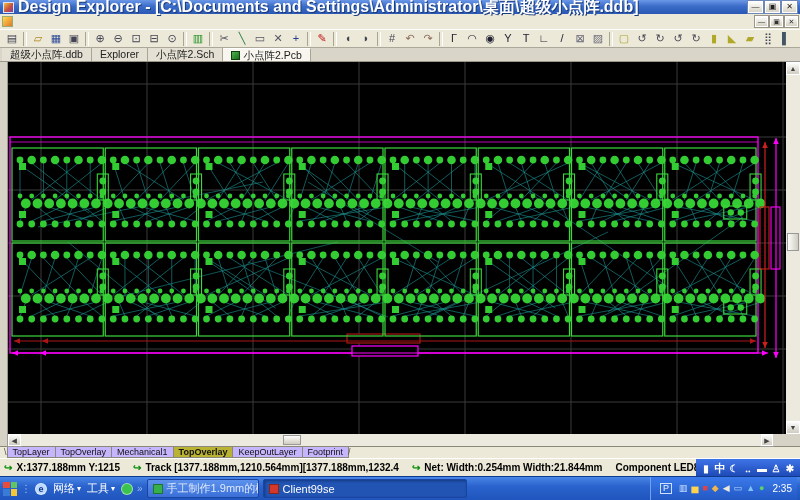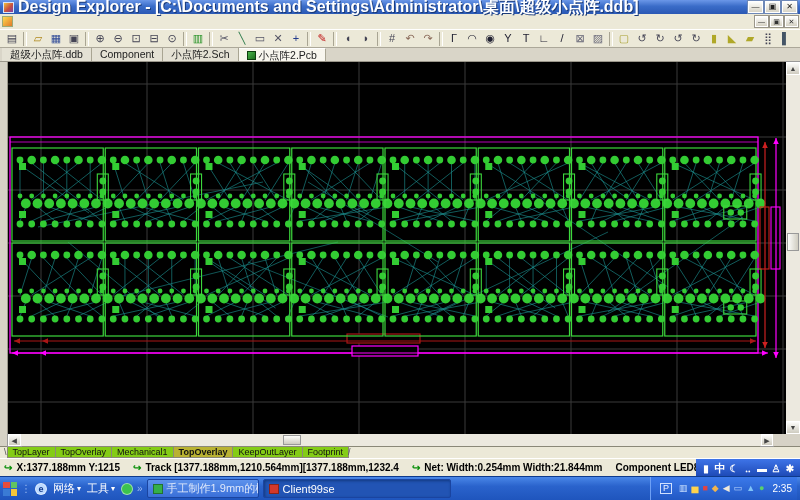--- a/index.html
+++ b/index.html
@@ -44,41 +44,41 @@
 .hscrollrow{display:flex;height:12px}
 .hstub{width:8px;background:#d6d2c6}
 .hbtn{width:13px;line-height:11px}
 .htrack{width:752px;position:relative;background:#ece9df}
 .hthumb{position:absolute;top:1px;height:10px;left:262px;width:18px;background:linear-gradient(#fdfdfb,#cfccc0);border:1px solid #999}
 .corner{width:27px;background:#d6d2c6}
 
 
 .layerbar{height:12px;background:#ece9d8;border-top:1px solid #8a8878;display:flex;align-items:stretch;padding-left:4px;font-size:9px}
 .lslash{color:#555;line-height:11px}
-.ltab{padding:0 5px;line-height:11px;background:#84cc16;border:1px solid #8a8878;border-top:none;margin-right:-1px;color:#111;white-space:nowrap}
+.ltab{padding:0 5px;line-height:11px;background:#c4b5fd;border:1px solid #8a8878;border-top:none;margin-right:-1px;color:#111;white-space:nowrap}
 .ltab.active{background:#b9b232;font-weight:bold}
 
 
 .statusbar{height:18px;border-top:1px solid #fff;background:#ece9d8;display:flex;align-items:center;gap:13px;padding:0 4px;font-size:10px;font-weight:bold;color:#000;white-space:nowrap;overflow:hidden;position:relative}
 .sseg{display:flex;align-items:center;gap:4px}
 .jump{color:#0a8f0a;font-size:10px}
 .langbar{position:absolute;right:0;top:0;height:18px;display:flex;align-items:center;gap:2px;padding:0 4px;background:linear-gradient(#3e74e8,#1c48b4);color:#fff;z-index:5}
 .lbi{font-size:10px;width:12px;text-align:center}
 .lbi.cn{font-weight:bold;font-size:11px}
 
 
 .taskbar{height:24px;background:linear-gradient(#4a87e8 0%,#2a63cc 40%,#1f55bd 100%);display:flex;align-items:center;padding:0 3px;gap:4px;border-top:1px solid #0e3a8c}
 .start{width:14px;height:14px;display:grid;grid-template-columns:1fr 1fr;grid-template-rows:1fr 1fr;gap:1px;flex:none}
 .start i{display:block}
 .qsep{color:#9dbcf2;font-size:10px}
 .qitem{color:#fff;font-size:11px;display:flex;align-items:center;gap:2px}
 .qicon{width:12px;height:12px;border-radius:50%;display:inline-block;border:1px solid rgba(255,255,255,.5)}
 .task{height:19px;border-radius:2px;display:flex;align-items:center;gap:4px;padding:0 5px;font-size:11px;color:#fff;border:1px solid #1a44a0;overflow:hidden;white-space:nowrap}
 .task.t0{width:112px;background:linear-gradient(#5c92ec,#3a6fd8);color:#dfe8fa}
-.task.t1{width:188px;background:#2254b4;box-shadow:inset 1px 1px 3px #113a80}
+.task.t1{width:204px;background:#2254b4;box-shadow:inset 1px 1px 3px #113a80}
 .ticon{width:10px;height:10px;flex:none;border:1px solid rgba(0,0,0,.35)}
 .tray{margin-left:auto;height:100%;display:flex;align-items:center;gap:4px;padding:0 5px 0 9px;background:linear-gradient(#3b79ea,#2158c4);border-left:1px solid #6ea0f5}
 .trayicon{font-size:9px;line-height:1}
 .clock{color:#fff;font-size:10px;margin-left:4px}
 </style>
 </head>
 <body>
 
 <div class="titlebar">
   <span class="appicon"></span>
@@ -154,21 +154,21 @@
       <span class="tb" style="color: rgb(68, 85, 102);">▌</span>
       <span class="tb" style="color: rgb(68, 85, 102);">▐</span>
     </span>
 </div>
 
 <div class="tabbar" id="doc-tabs">
     <span class="dtab">
       <span>超级小点阵.ddb</span>
     </span>
     <span class="dtab">
-      <span>Component</span>
+      <span>Explorer</span>
     </span>
     <span class="dtab">
       <span>小点阵2.Sch</span>
     </span>
     <span class="dtab active">
       <span class="pcbicon"></span>
       <span>小点阵2.Pcb</span>
     </span>
   </div>
 

